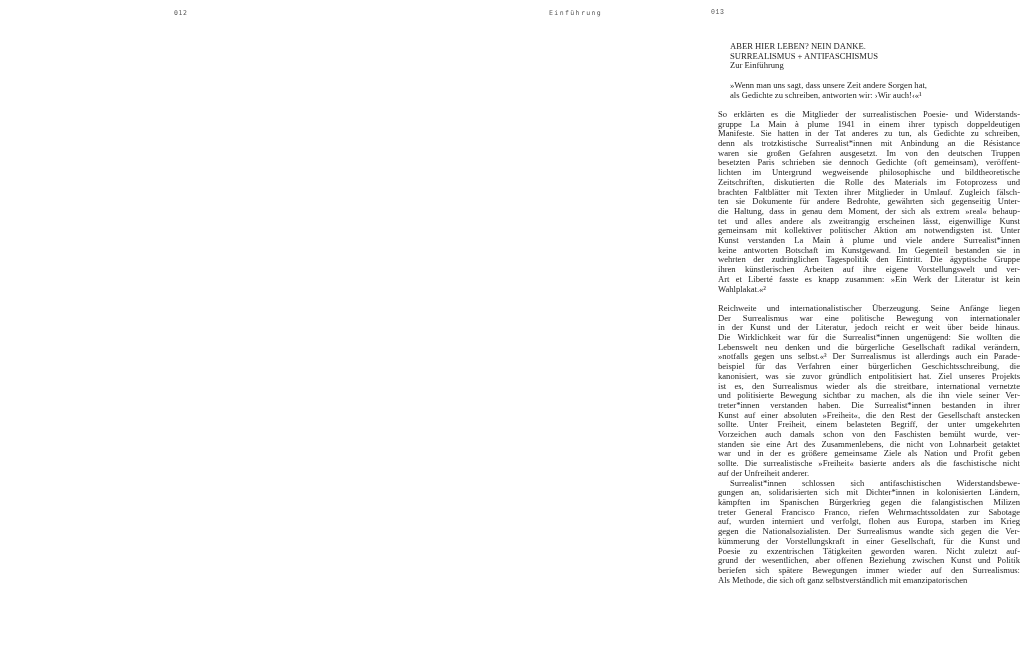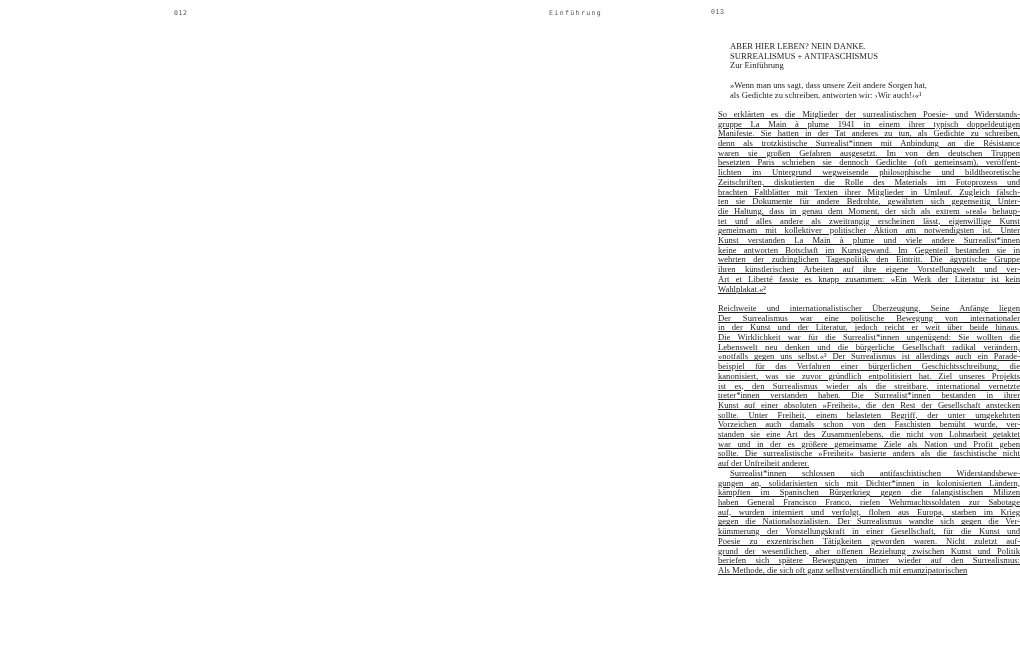--- a/index.html
+++ b/index.html
@@ -14,21 +14,21 @@
   .running-head { left: 549px; letter-spacing: 1.4px; }
   .folio-right { left: 711px; font-family: Liberation Mono, monospace; }
 
   .page-right { position: absolute; left: 709px; top: 42px; width: 302px;
     font-family: "Liberation Serif", "DejaVu Serif", serif; font-size: 8.6px; line-height: 9.7px; color: #1e1e1e; margin-left: 9px; }
   .title-block { margin-left: 12px; }
   .title-line { display: block; white-space: nowrap; }
   .epigraph { margin-left: 12px; margin-top: 9.7px; }
   .epi-line { display: block; white-space: nowrap; }
   .body { margin-top: 9.7px; }
-  .line { display: block; white-space: nowrap; text-align: justify; text-align-last: justify; text-decoration: underline; }
+  .line { display: block; white-space: nowrap; text-align: justify; text-align-last: justify; }
   .line.last { text-align-last: left; }
   .line.indent { padding-left: 12px; }
   .para-gap { height: 9.7px; }
 </style>
 </head>
 <body>
 
 <div class="spread">
   <span class="folio folio-left">012</span>
   <span class="running-head">Einführung</span>
@@ -74,34 +74,35 @@
       <div>
         <span class="line">Reichweite und internationalistischer Überzeugung. Seine Anfänge liegen</span>
         <span class="line">Der Surrealismus war eine politische Bewegung von internationaler</span>
         <span class="line">in der Kunst und der Literatur, jedoch reicht er weit über beide hinaus.</span>
         <span class="line">Die Wirklichkeit war für die Surrealist*innen ungenügend: Sie wollten die</span>
         <span class="line">Lebenswelt neu denken und die bürgerliche Gesellschaft radikal verändern,</span>
         <span class="line">»notfalls gegen uns selbst.«³ Der Surrealismus ist allerdings auch ein Parade-</span>
         <span class="line">beispiel für das Verfahren einer bürgerlichen Geschichtsschreibung, die</span>
         <span class="line">kanonisiert, was sie zuvor gründlich entpolitisiert hat. Ziel unseres Projekts</span>
         <span class="line">ist es, den Surrealismus wieder als die streitbare, international vernetzte</span>
+        <span class="line">und politisierte Bewegung sichtbar zu machen, als die ihn viele seiner Ver-</span>
         <span class="line">treter*innen verstanden haben. Die Surrealist*innen bestanden in ihrer</span>
         <span class="line">Kunst auf einer absoluten »Freiheit«, die den Rest der Gesellschaft anstecken</span>
         <span class="line">sollte. Unter Freiheit, einem belasteten Begriff, der unter umgekehrten</span>
         <span class="line">Vorzeichen auch damals schon von den Faschisten bemüht wurde, ver-</span>
         <span class="line">standen sie eine Art des Zusammenlebens, die nicht von Lohnarbeit getaktet</span>
         <span class="line">war und in der es größere gemeinsame Ziele als Nation und Profit geben</span>
         <span class="line">sollte. Die surrealistische »Freiheit« basierte anders als die faschistische nicht</span>
         <span class="line last">auf der Unfreiheit anderer.</span>
       </div>
       <div>
         <span class="line indent">Surrealist*innen schlossen sich antifaschistischen Widerstandsbewe-</span>
         <span class="line">gungen an, solidarisierten sich mit Dichter*innen in kolonisierten Ländern,</span>
         <span class="line">kämpften im Spanischen Bürgerkrieg gegen die falangistischen Milizen</span>
-        <span class="line">haben General Francisco Franco, riefen Wehrmachtssoldaten zur Sabotage</span>
+        <span class="line">treter General Francisco Franco, riefen Wehrmachtssoldaten zur Sabotage</span>
         <span class="line">auf, wurden interniert und verfolgt, flohen aus Europa, starben im Krieg</span>
         <span class="line">gegen die Nationalsozialisten. Der Surrealismus wandte sich gegen die Ver-</span>
         <span class="line">kümmerung der Vorstellungskraft in einer Gesellschaft, für die Kunst und</span>
         <span class="line">Poesie zu exzentrischen Tätigkeiten geworden waren. Nicht zuletzt auf-</span>
         <span class="line">grund der wesentlichen, aber offenen Beziehung zwischen Kunst und Politik</span>
         <span class="line">beriefen sich spätere Bewegungen immer wieder auf den Surrealismus:</span>
         <span class="line last">Als Methode, die sich oft ganz selbstverständlich mit emanzipatorischen</span>
       </div>
     </div>
   </div>

